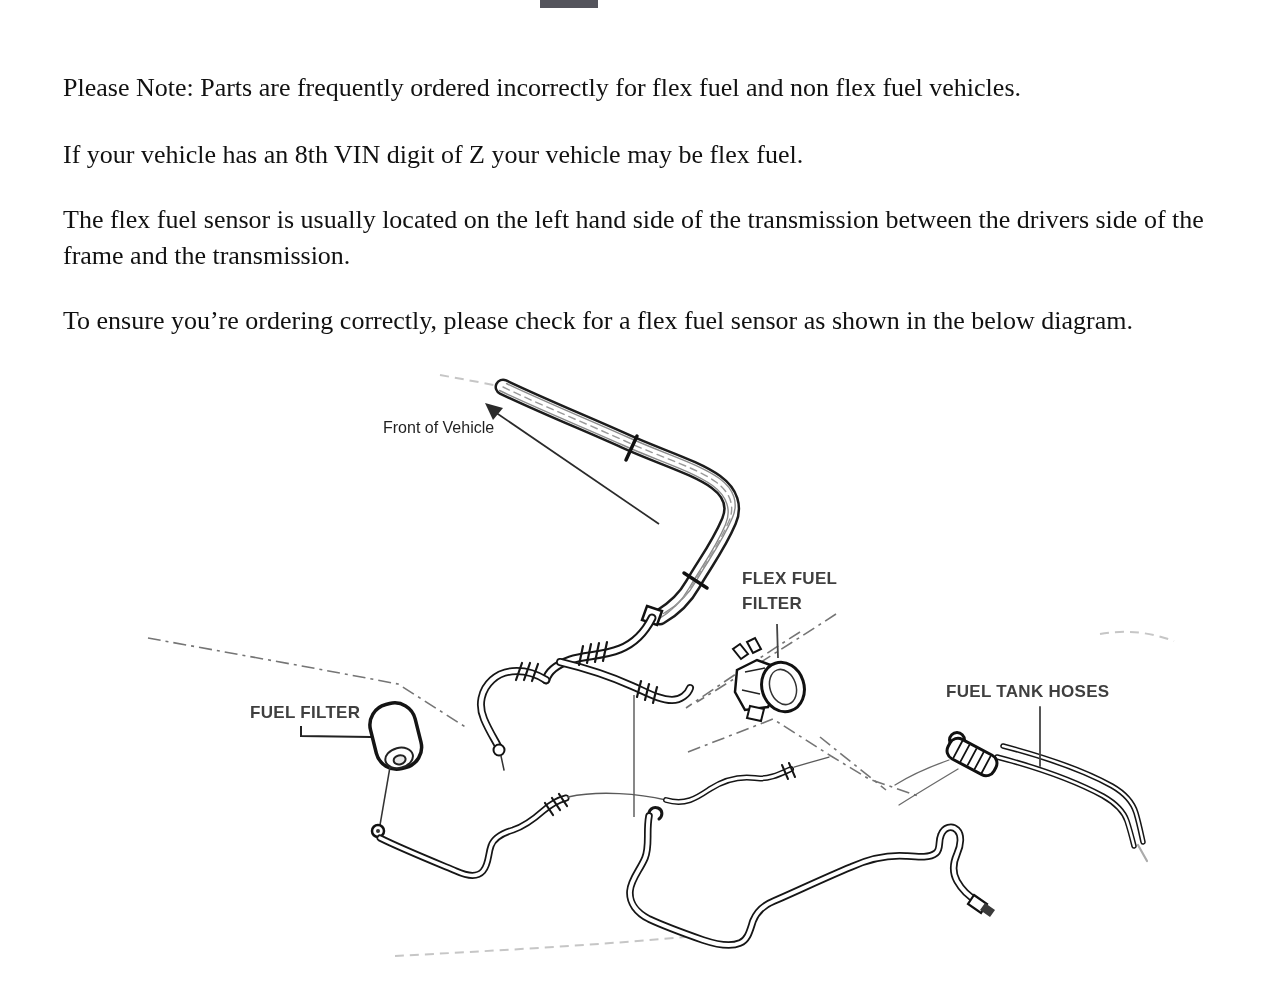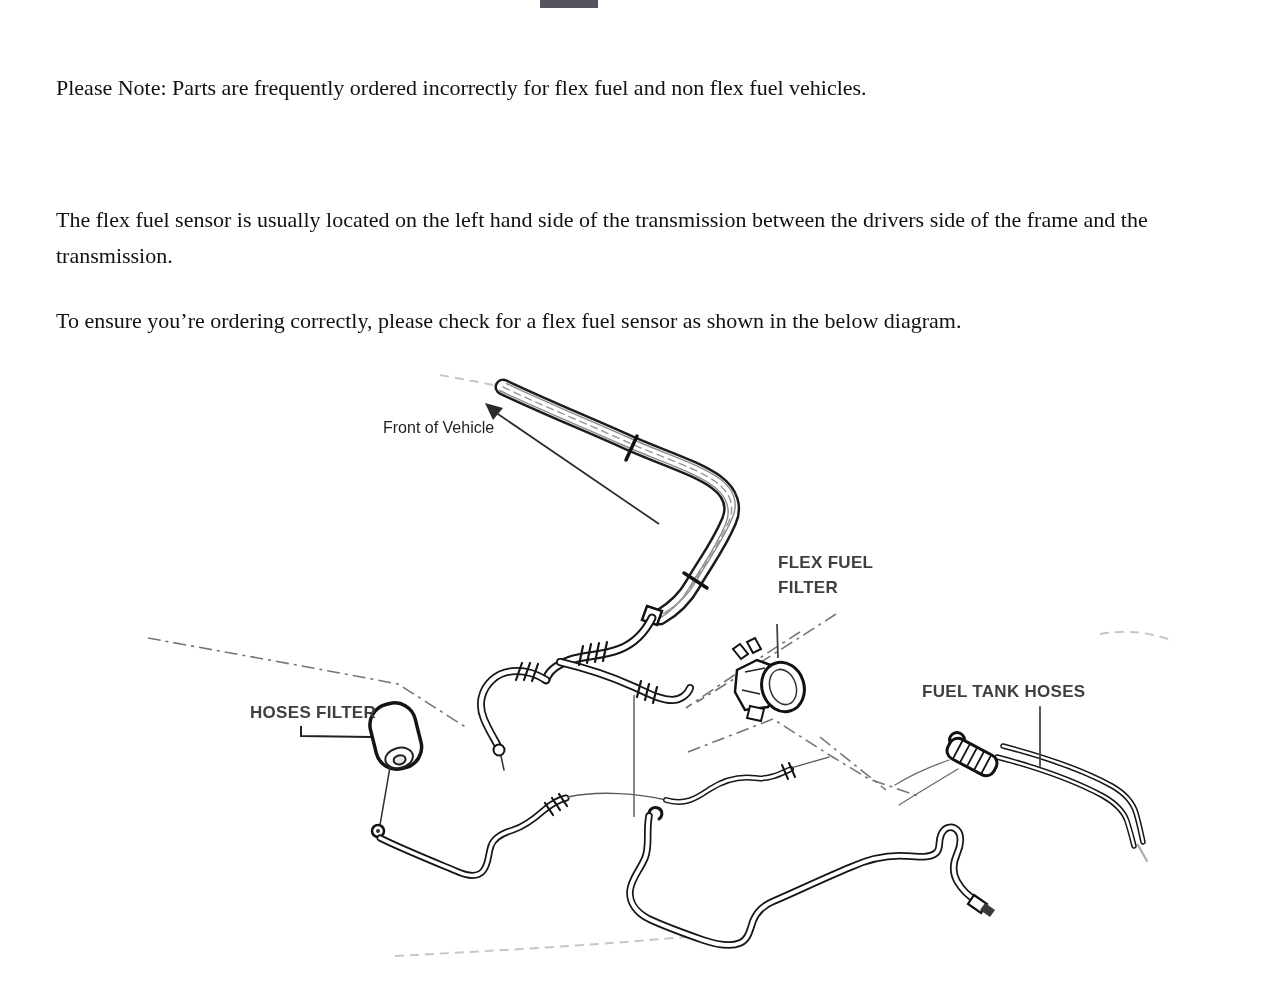--- a/index.html
+++ b/index.html
@@ -6,45 +6,46 @@
     --bg:#ffffff; --ink:#111111; --label:#3f3f3f; --line:#1a1a1a; --topbar:#54545c;
   }
   *{margin:0;padding:0;box-sizing:border-box;}
   html,body{background:#fff;}
   .page{
     position:relative;width:1280px;height:989px;background:var(--bg);
     overflow:hidden;font-family:"Liberation Serif",serif;color:var(--ink);
   }
   .top-bar{position:absolute;left:540px;top:0;width:58px;height:8px;background:var(--topbar);}
   .note{
-    position:absolute;left:56px;font-size:22px;line-height:36px;color:var(--ink);
+    position:absolute;left:63px;font-size:26px;line-height:36px;color:var(--ink);
     font-family:"Liberation Serif",serif;letter-spacing:0px;
   }
   .nowrap{white-space:nowrap;}
   .p1{top:70px;}
   .p2{top:137px;}
   .p3{top:202px;width:1178px;}
   .p4{top:303px;}
   .diagram{position:absolute;left:0;top:0;width:1280px;height:838px;padding-left:28px;}
   .diagram svg{position:absolute;left:0;top:0;}
   .lbl{position:absolute;font-family:"Liberation Sans",sans-serif;}
   .lbl-front{left:383px;top:419px;font-size:16px;color:#1f1f1f;}
   .caps{font-weight:700;font-size:17px;color:var(--label);letter-spacing:.3px;}
-  .lbl-sensor{left:742px;top:550px;line-height:25px;margin-left:36px;}
+  .lbl-sensor{left:742px;top:566px;line-height:25px;}
   .lbl-filter{left:250px;top:703px;}
-  .lbl-hoses{left:922px;top:682px;}
+  .lbl-hoses{left:946px;top:682px;}
 </style>
 </head>
 <body>
 
 <div class="page">
 
   <div class="top-bar"></div>
 
   <p class="note p1 nowrap">Please Note: Parts are frequently ordered incorrectly for flex fuel and non flex fuel vehicles.</p>
+  <p class="note p2 nowrap">If your vehicle has an 8th VIN digit of Z your vehicle may be flex fuel.</p>
   <p class="note p4 nowrap">To ensure you’re ordering correctly, please check for a flex fuel sensor as shown in the below diagram.</p>
   <p class="note p3">The flex fuel sensor is usually located on the left hand side of the transmission between the drivers side of the frame and the transmission.</p>
 
   <div class="diagram">
 
     <svg width="1280" height="989" viewBox="0 0 1280 989">
       <defs>
         <path id="bundle" d="M503,387 C545,407 585,423 625,441 C660,457 695,467 716,482 C731,493 735,507 729,521 C718,547 703,566 693,584 C684,600 672,610 660,617" fill="none"></path>
         <path id="hoseH1" d="M652,618 C645,632 635,643 620,649 C603,656 585,655 570,660 C556,665 548,672 546,680" fill="none"></path>
         <path id="hoseH2" d="M546,680 C527,668 505,668 492,680 C481,690 478,705 484,719 C489,731 495,740 498,746" fill="none"></path>
@@ -174,18 +175,18 @@
         <path d="M750,706 l14,3 l-3,12 l-14,-3 z" fill="#fff" stroke="#111" stroke-width="2"></path>
         <ellipse cx="783" cy="687" rx="21" ry="25" transform="rotate(-18 783 687)" fill="#fff" stroke="#111" stroke-width="3"></ellipse>
         <ellipse cx="783" cy="687" rx="13" ry="18" transform="rotate(-18 783 687)" fill="none" stroke="#333" stroke-width="1.5"></ellipse>
       </g>
     </svg>
 
     <div class="lbl lbl-front">Front of Vehicle</div>
 
     <div class="lbl caps lbl-sensor"><span>FLEX FUEL</span><br><span>FILTER</span></div>
 
-    <div class="lbl caps lbl-filter">HOSES FILTER</div>
+    <div class="lbl caps lbl-filter">FUEL FILTER</div>
 
     <div class="lbl caps lbl-hoses">FUEL TANK HOSES</div>
   </div>
 
 </div>
 
 </body></html>

